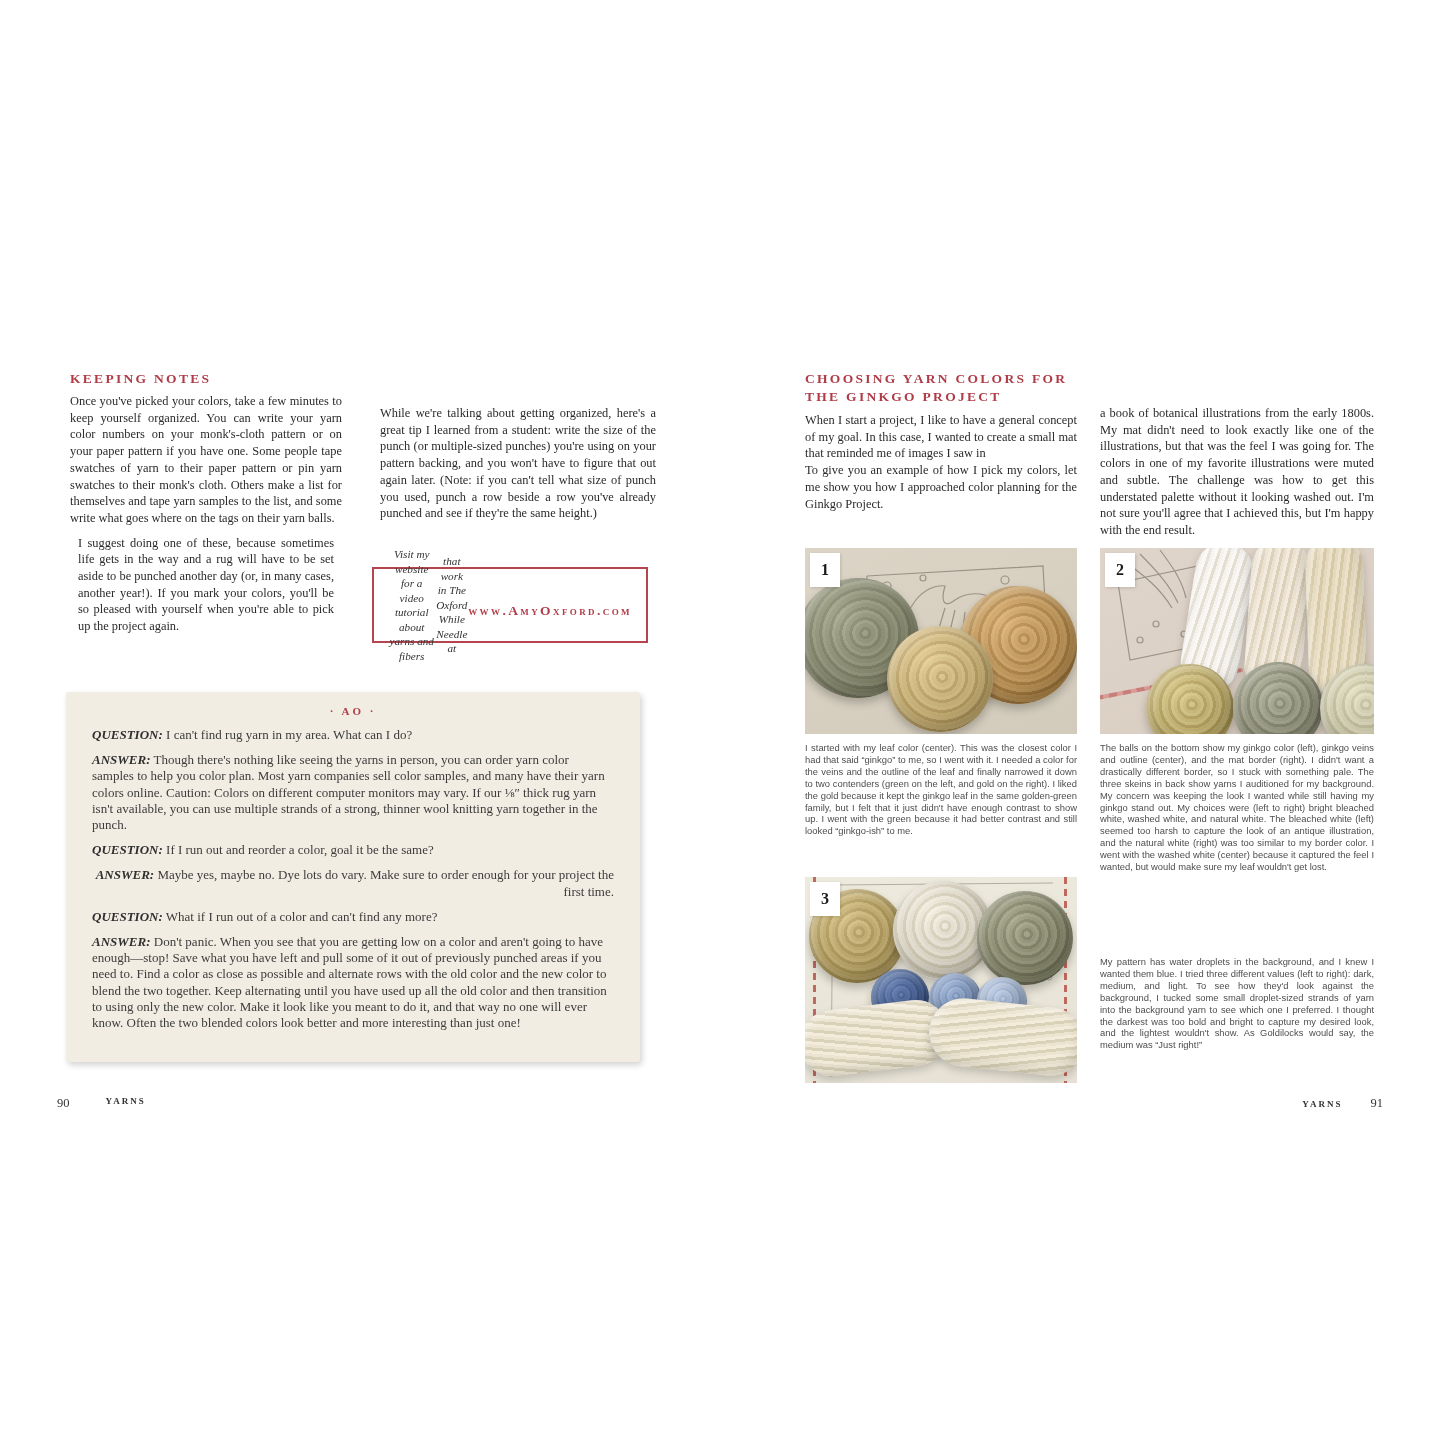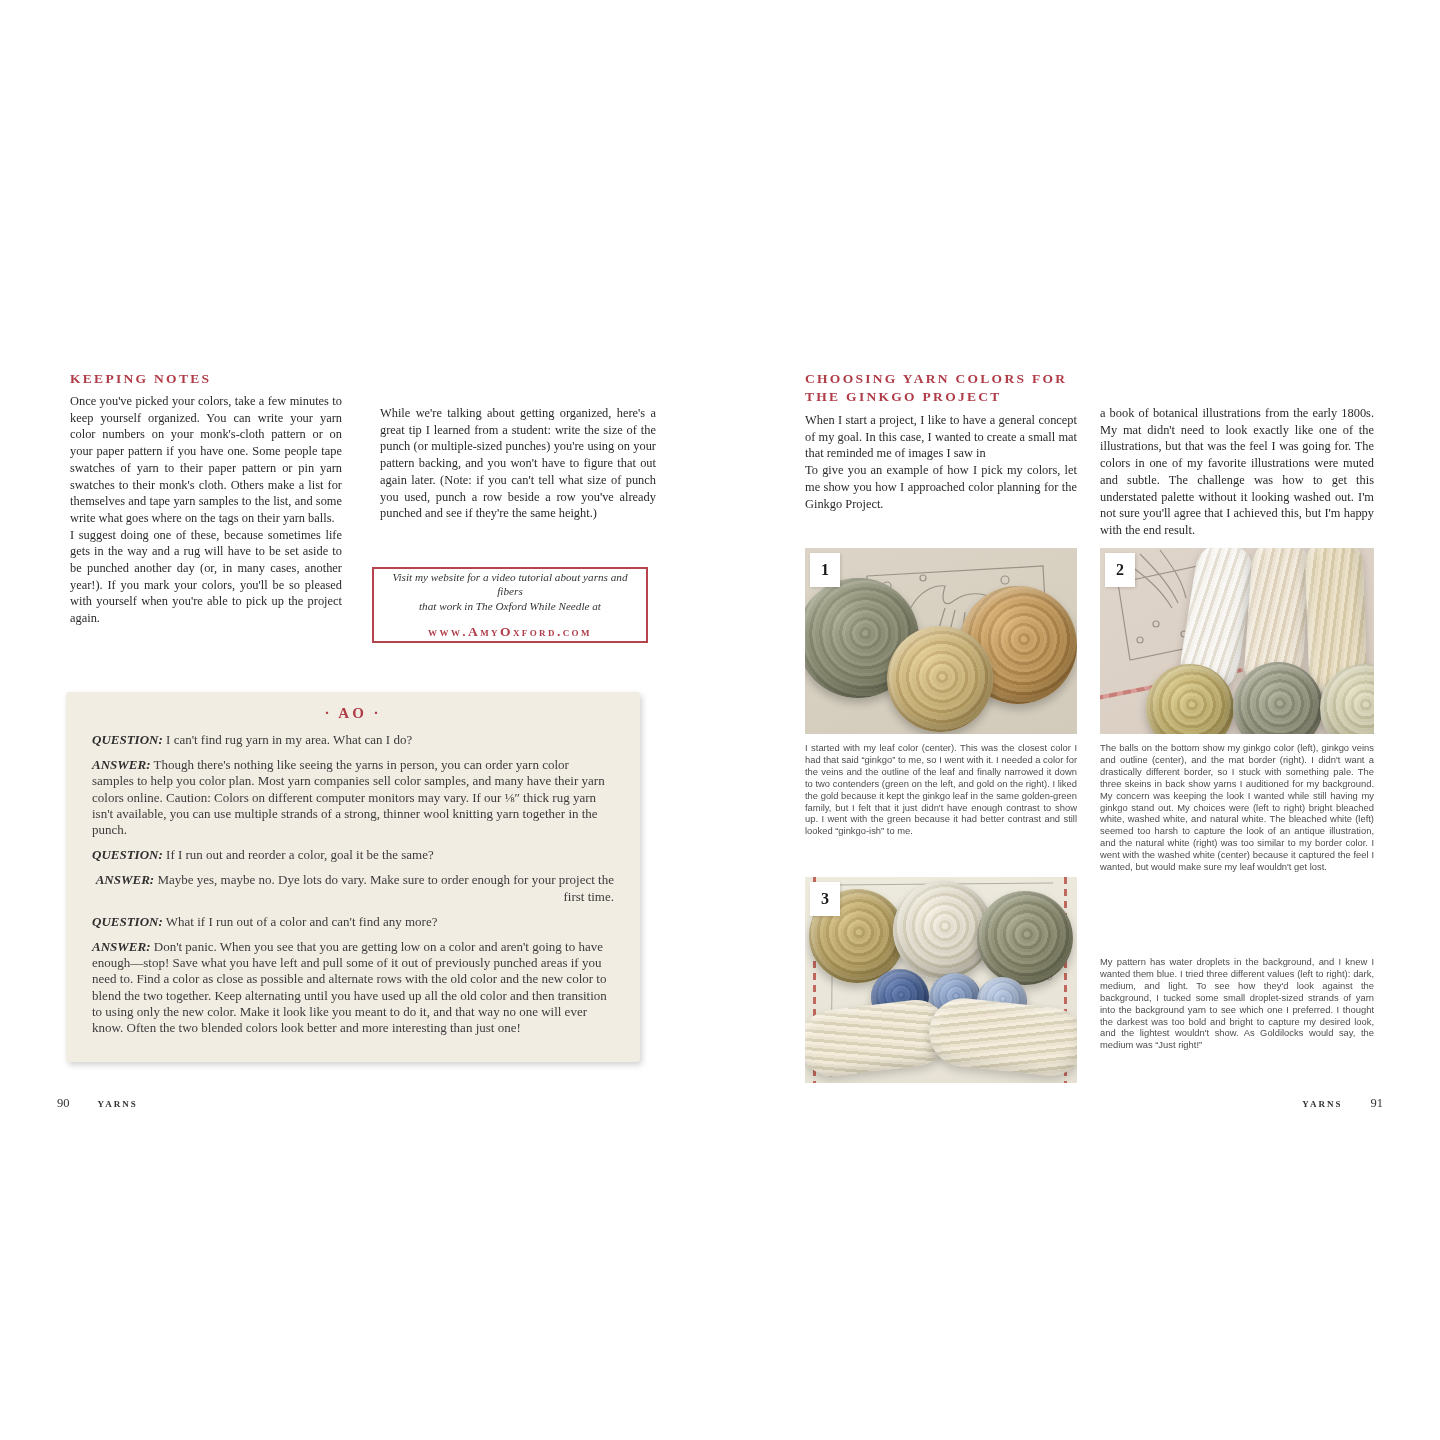--- a/index.html
+++ b/index.html
@@ -12,31 +12,31 @@
     font-size:13.5px;font-weight:700;letter-spacing:2.3px;color:#b03c48;line-height:18px;}
   .serif-body{font-size:12.4px;line-height:16.7px;text-align:justify;color:#2a2a2a;}
   .serif-body + .serif-body{margin-top:16px;}
   .caption{font-family:"Liberation Sans","DejaVu Sans",sans-serif;
     font-size:9.4px;line-height:11.9px;text-align:justify;color:#4d4d4d;}
   .folio{font-size:12.5px;color:#333;}
   .running-title{font-size:9px;letter-spacing:2px;color:#333;font-weight:600;}
 
   
   .info-box{left:372px;top:567px;width:276px;height:76px;border:2.5px solid #b5444f;
-    box-sizing:border-box;display:flex;flex-direction:column;justify-content:center;
+    box-sizing:border-box;display:flex;justify-content:center;
     align-items:center;text-align:center;padding:4px 14px;}
   .info-italic{font-style:italic;font-size:11.2px;line-height:14.5px;color:#333;}
   .info-url{font-size:13.5px;letter-spacing:2.4px;color:#b03c48;font-variant:small-caps;
     font-weight:600;margin-top:11px;}
 
   
   .qa-box{left:66px;top:692px;width:574px;height:370px;background:#f2ede3;
     border-radius:3px;box-shadow:2px 3px 6px rgba(0,0,0,0.18);box-sizing:border-box;
     padding:13px 26px 0 26px;overflow:hidden;}
-  .qa-title{text-align:center;color:#b03c48;font-size:15px;font-weight:700;
+  .qa-title{text-align:center;color:#b03c48;font-size:11px;font-weight:700;
     letter-spacing:3px;margin-bottom:10px;}
   .qa-item{font-family:Liberation Serif, serif;
     font-size:13px;line-height:16.2px;color:#3c3c3c;margin-bottom:9px;}
   .qa-label{font-style:italic;font-weight:700;color:#2f2f2f;}
 
   
   .photo{overflow:hidden;box-sizing:border-box;}
   .photo-badge{position:absolute;top:5px;left:5px;width:30px;height:34px;background:#fff;
     display:flex;align-items:center;justify-content:center;
     font-family:"Liberation Serif","DejaVu Serif",serif;font-weight:700;font-size:16px;
@@ -60,21 +60,21 @@
 </style>
 </head>
 <body>
 
 <div class="abs" style="left:0;top:0;width:720px;height:1440px;">
 
   <div class="abs red-heading" style="left:70px;top:370px;">KEEPING NOTES</div>
 
   <div class="abs serif-body" style="left:70px;top:393px;width:272px;">
     <p class="serif-body" style="margin:0;">Once you've picked your colors, take a few minutes to keep yourself organized. You can write your yarn color numbers on your monk's-cloth pattern or on your paper pattern if you have one. Some people tape swatches of yarn to their paper pattern or pin yarn swatches to their monk's cloth. Others make a list for themselves and tape yarn samples to the list, and some write what goes where on the tags on their yarn balls.</p>
-    <p class="serif-body" style="margin:0;">I suggest doing one of these, because sometimes life gets in the way and a rug will have to be set aside to be punched another day (or, in many cases, another year!). If you mark your colors, you'll be so pleased with yourself when you're able to pick up the project again.</p>
+    <p class="serif-body" style="margin:8px;">I suggest doing one of these, because sometimes life gets in the way and a rug will have to be set aside to be punched another day (or, in many cases, another year!). If you mark your colors, you'll be so pleased with yourself when you're able to pick up the project again.</p>
   </div>
 
   <div class="abs serif-body" style="left:380px;top:389px;width:276px;">
     <p class="serif-body" style="margin:0;">While we're talking about getting organized, here's a great tip I learned from a student: write the size of the punch (or multiple-sized punches) you're using on your pattern backing, and you won't have to figure that out again later. (Note: if you can't tell what size of punch you used, punch a row beside a row you've already punched and see if they're the same height.)</p>
   </div>
 
   <div class="abs info-box">
     <div class="info-italic">Visit my website for a video tutorial about yarns and fibers</div>
     <div class="info-italic">that work in The Oxford While Needle at</div>
     <div class="info-url">www.AmyOxford.com</div>
@@ -83,21 +83,21 @@
   <div class="abs qa-box">
     <div class="qa-title">· AO ·</div>
     <p class="qa-item" style="margin:0 0 9px 0;"><span class="qa-label">QUESTION:</span><span> I can't find rug yarn in my area. What can I do?</span></p>
     <p class="qa-item" style="margin:0 0 9px 0;"><span class="qa-label">ANSWER:</span><span> Though there's nothing like seeing the yarns in person, you can order yarn color samples to help you color plan. Most yarn companies sell color samples, and many have their yarn colors online. Caution: Colors on different computer monitors may vary. If our ⅛″ thick rug yarn isn't available, you can use multiple strands of a strong, thinner wool knitting yarn together in the punch.</span></p>
     <p class="qa-item" style="margin:0 0 9px 0;"><span class="qa-label">QUESTION:</span><span> If I run out and reorder a color, goal it be the same?</span></p>
     <p class="qa-item" style="margin:1px 0 9px 0;text-align:right;"><span class="qa-label">ANSWER:</span><span> Maybe yes, maybe no. Dye lots do vary. Make sure to order enough for your project the first time.</span></p>
     <p class="qa-item" style="margin:0 0 9px 0;"><span class="qa-label">QUESTION:</span><span> What if I run out of a color and can't find any more?</span></p>
     <p class="qa-item" style="margin:0;"><span class="qa-label">ANSWER:</span><span> Don't panic. When you see that you are getting low on a color and aren't going to have enough—stop! Save what you have left and pull some of it out of previously punched areas if you need to. Find a color as close as possible and alternate rows with the old color and the new color to blend the two together. Keep alternating until you have used up all the old color and then transition to using only the new color. Make it look like you meant to do it, and that way no one will ever know. Often the two blended colors look better and more interesting than just one!</span></p>
   </div>
 
-  <div class="abs" style="left:57px;top:1096px;display:flex;align-items:center;gap:28px;">
+  <div class="abs" style="left:57px;top:1096px;display:flex;align-items:flex-start;gap:36px;">
     <span class="folio">90</span>
     <span class="running-title">YARNS</span>
   </div>
 </div>
 
 <div class="abs" style="left:720px;top:0;width:720px;height:1440px;">
 
   <div class="abs red-heading" style="left:85px;top:370px;width:290px;">
     <div>CHOOSING YARN COLORS FOR</div>
     <div>THE GINKGO PROJECT</div>

